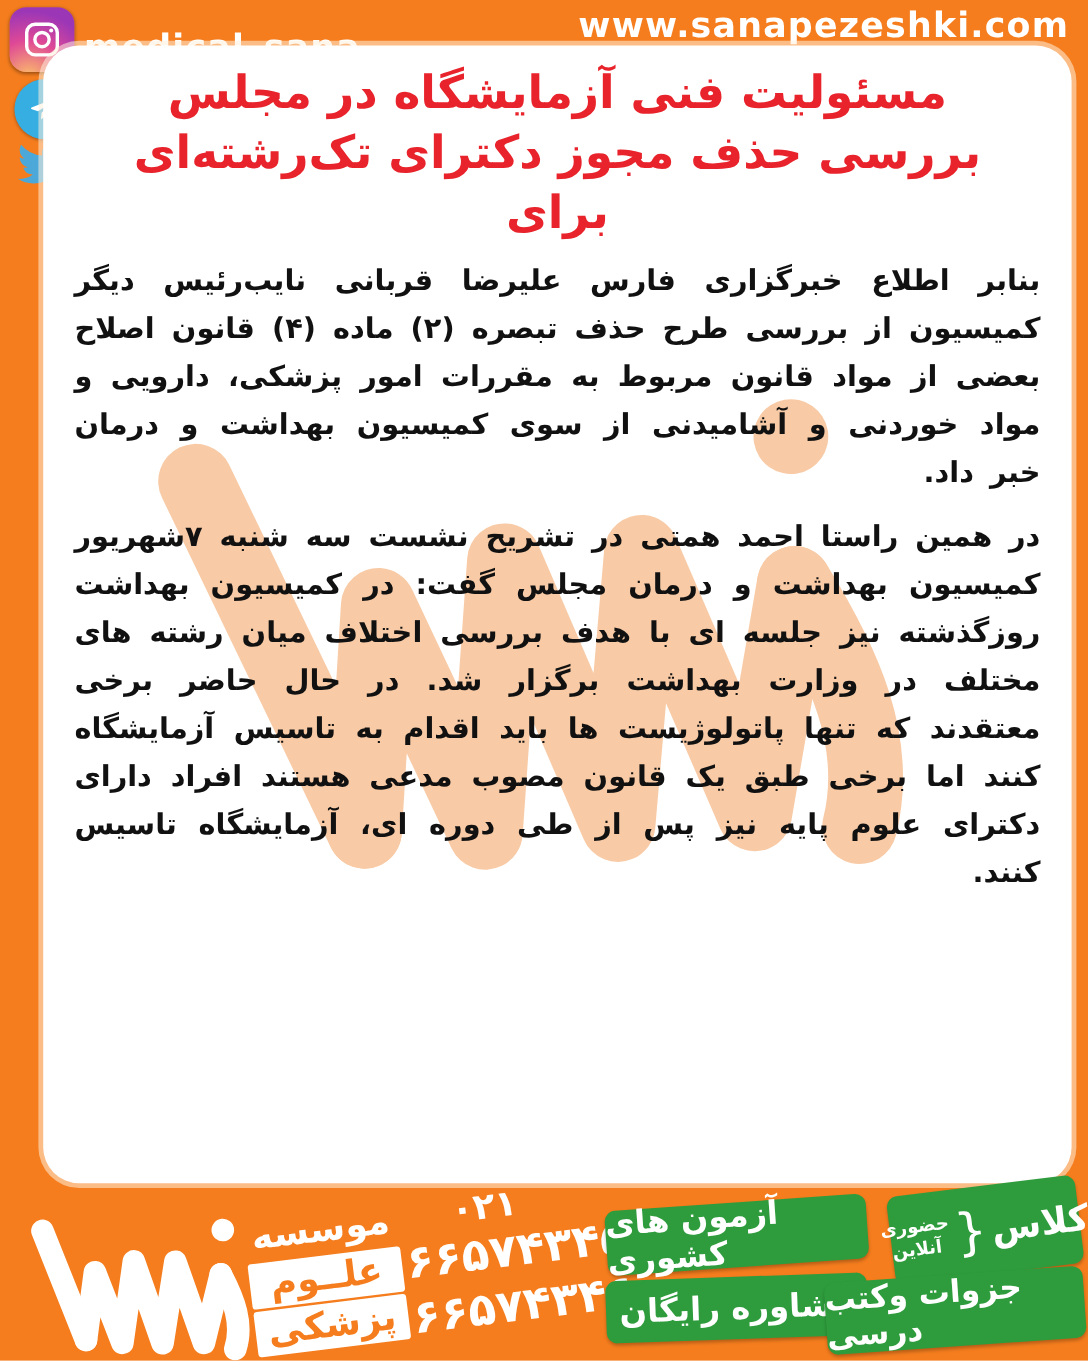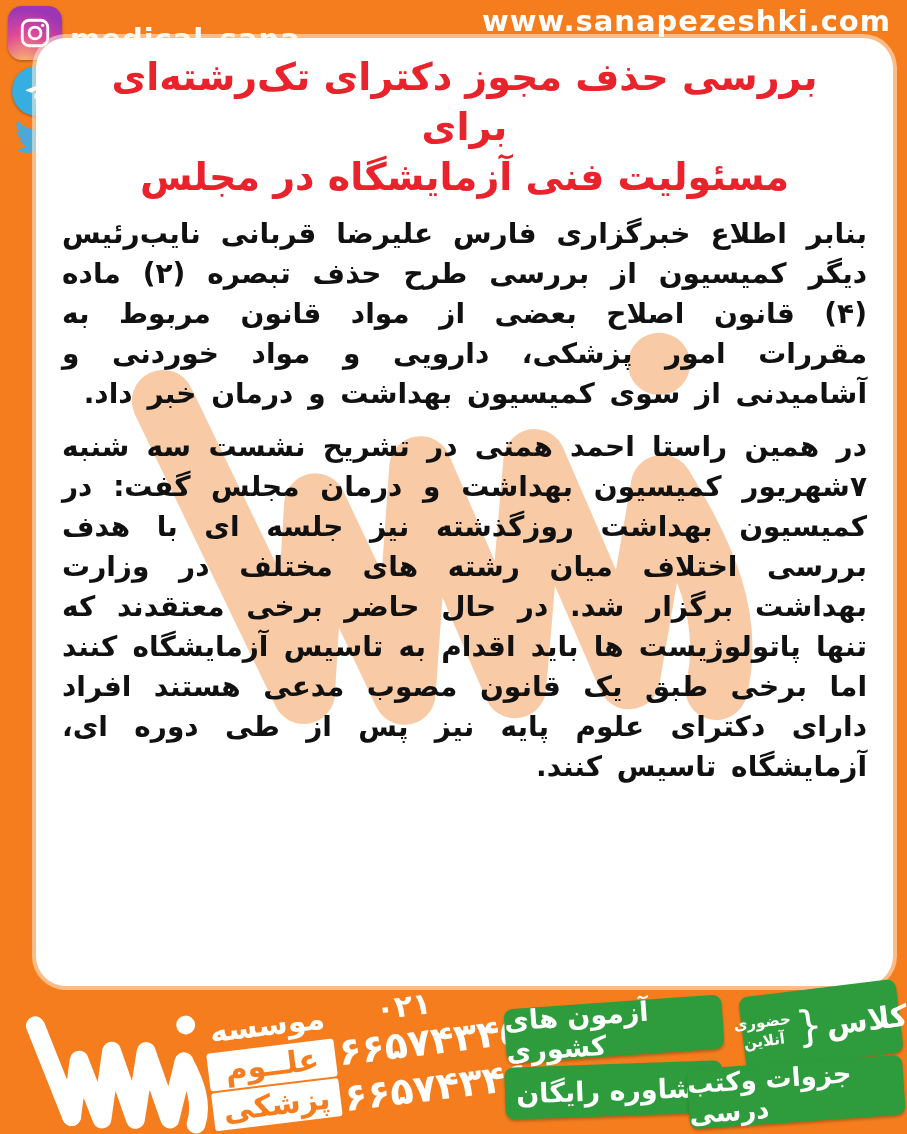--- a/index.html
+++ b/index.html
@@ -21,21 +21,21 @@
 
   
   .card{position:absolute;left:36px;top:38px;width:857px;height:948px;background:#fff;
         border-radius:30px;box-shadow:0 0 0 4px rgba(255,240,220,.55);overflow:hidden;}
   .watermark{position:absolute;left:80px;top:250px;width:660px;height:480px;color:#F8CBA6;
              transform:rotate(-10deg);pointer-events:none;z-index:0;}
   .card-inner{position:relative;z-index:1;padding:10px 26px 0 26px;direction:rtl;}
 
   .title{color:#E8232B;font-weight:bold;font-size:38px;line-height:50px;text-align:center;margin:4px 0 12px 0;}
 
-  .para{color:#111;font-weight:bold;font-size:28px;line-height:40px;text-align:justify;
+  .para{color:#111;font-weight:bold;font-size:24px;line-height:40px;text-align:justify;
         word-spacing:5px;margin:0 0 13px 0;}
 
   
   .footer-logo{position:absolute;left:18px;top:998px;width:200px;height:144px;color:#fff;transform:rotate(-6deg);}
   .institute{position:absolute;left:208px;top:1006px;width:128px;transform:rotate(-7deg);
              direction:rtl;text-align:center;font-weight:bold;}
   .inst-row{font-size:30px;line-height:38px;color:#fff;}
   .inst-knock{background:#fff;color:#F57D1E;border-radius:3px;margin-top:2px;}
   .phones{position:absolute;left:332px;top:1000px;transform:rotate(-7deg);transform-origin:left top;
           color:#fff;font-weight:bold;direction:rtl;text-align:left;}
@@ -82,22 +82,22 @@
   <div class="card">
     <svg class="watermark" viewBox="0 0 360 260" fill="none" stroke="currentColor" stroke-width="34" stroke-linecap="round" stroke-linejoin="round">
       <path d="M40 35 L88 205"></path>
       <path d="M88 205 L112 105 L142 215 L172 95 L202 222 L234 102 L264 228 L300 128"></path>
       <path d="M300 128 C316 168 326 206 310 242"></path>
       <circle cx="310" cy="62" r="17" fill="currentColor" stroke="none"></circle>
     </svg>
 
     <div class="card-inner">
       <div class="title">
+        <div>مسئولیت فنی آزمایشگاه در مجلس</div>
         <div>بررسی حذف مجوز دکترای تک‌رشته‌ای برای</div>
-        <div>مسئولیت فنی آزمایشگاه در مجلس</div>
       </div>
 
       <p class="para">بنابر اطلاع خبرگزاری فارس علیرضا قربانی نایب‌رئیس دیگر کمیسیون از بررسی طرح حذف تبصره (۲) ماده (۴) قانون اصلاح بعضی از مواد قانون مربوط به مقررات امور پزشکی، دارویی و مواد خوردنی و آشامیدنی از سوی کمیسیون بهداشت و درمان خبر داد.</p>
       <p class="para">در همین راستا احمد همتی در تشریح نشست سه شنبه ۷شهریور کمیسیون بهداشت و درمان مجلس گفت: در کمیسیون بهداشت روزگذشته نیز جلسه ای با هدف بررسی اختلاف میان رشته های مختلف در وزارت بهداشت برگزار شد. در حال حاضر برخی معتقدند که تنها پاتولوژیست ها باید اقدام به تاسیس آزمایشگاه کنند اما برخی طبق یک قانون مصوب مدعی هستند افراد دارای دکترای علوم پایه نیز پس از طی دوره ای، آزمایشگاه تاسیس کنند.</p>
 
     </div>
   </div>
 
   <svg class="footer-logo" viewBox="0 0 360 260" fill="none" stroke="currentColor" stroke-width="34" stroke-linecap="round" stroke-linejoin="round">
     <path d="M40 35 L88 205"></path>

